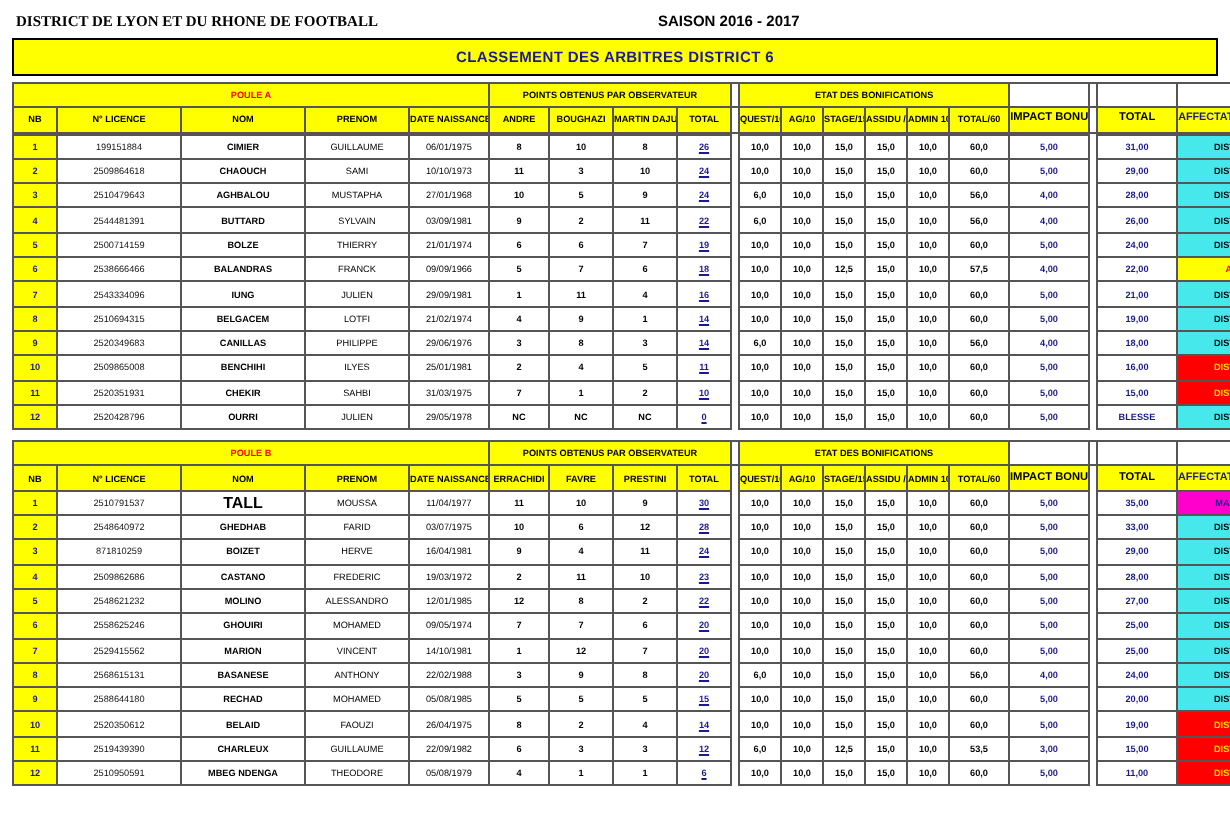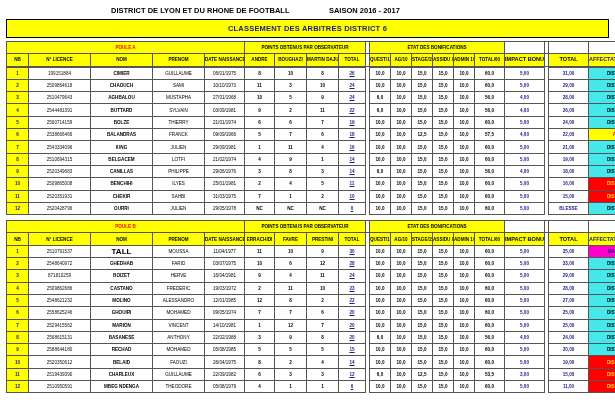--- a/index.html
+++ b/index.html
@@ -9,21 +9,21 @@
     color:#000;overflow:hidden;
   }
   .page{position:relative;width:615px;height:411px;}
 
   
   .topbar{
     display:flex;align-items:center;
     height:16px;padding:2px 8px 0 8px;
     font-size:7.5px;font-weight:bold;
   }
-  .topbar .left{width:47%;text-align:right;}
+  .topbar .left{width:47%;text-align:left;font-family:Liberation Serif, serif;}
   .topbar .mid{width:25%;text-align:center;}
   .topbar .right{width:28%;text-align:center;}
 
   .banner{
     margin:1px 6px 3px 6px;height:17px;
     background:#ffff00;border:1.5px solid #000;
     display:flex;align-items:center;justify-content:center;
     font-size:7.5px;font-weight:bold;color:#1a1a8c;
     letter-spacing:.2px;
   }

